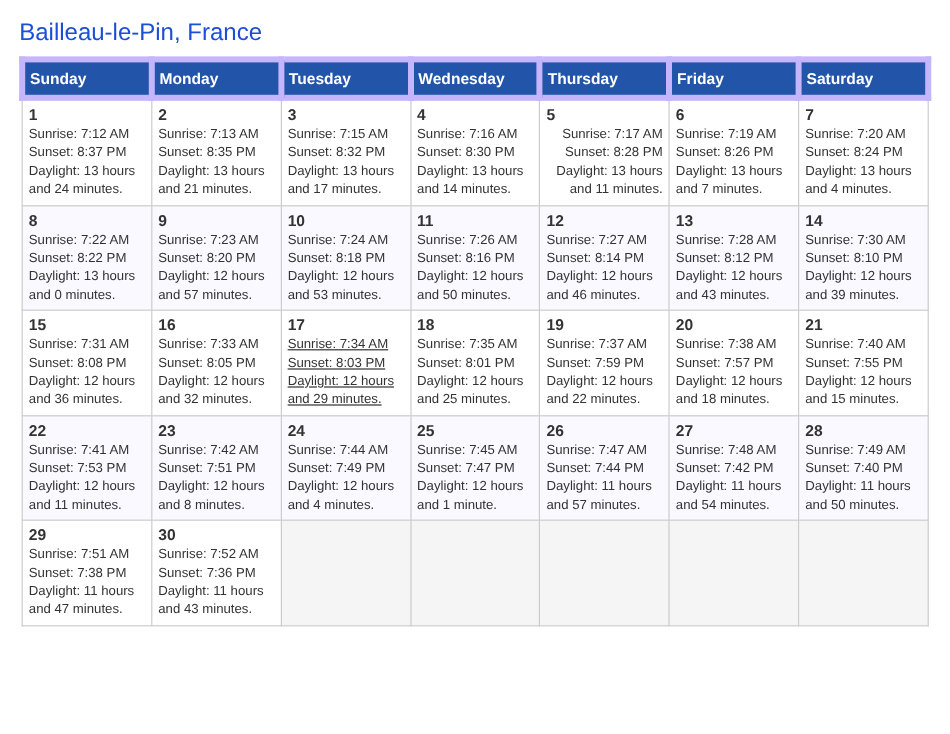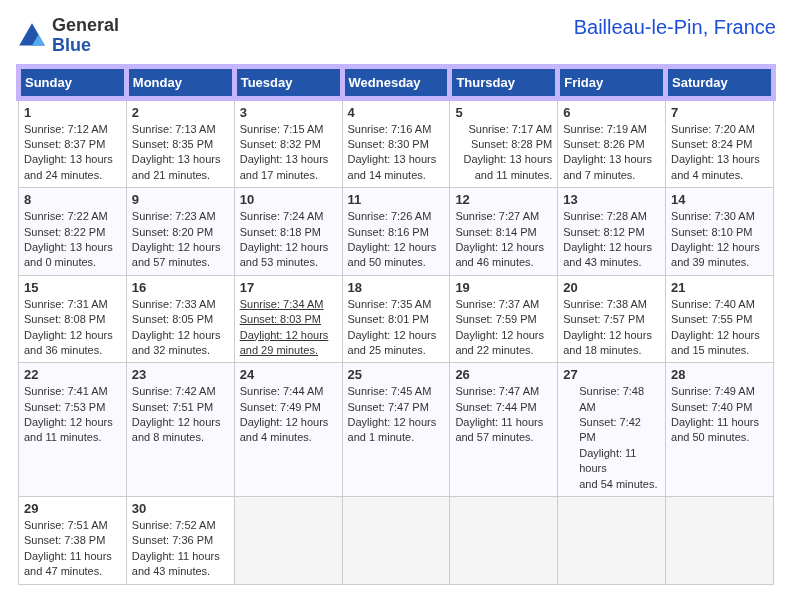--- a/index.html
+++ b/index.html
@@ -79,30 +79,20 @@
       line-height: 1.4;
     }
     tr:nth-child(even) td:not(.empty) {
       background: #f9f9ff;
     }
   </style>
 </head>
 <body>
 
 <div class="header">
-  <div class="logo">
-    <svg class="logo-icon" viewBox="0 0 40 40">
-      <polygon points="20,4 36,32 4,32" fill="#2255aa"></polygon>
-      <polygon points="28,18 36,32 20,32" fill="#55aaee"></polygon>
-    </svg>
-    <div class="logo-text">
-      <span style="font-size:18px;font-weight:bold;color:#333;">General</span>
-      <span style="font-size:18px;font-weight:bold;color:#2255aa;">Blue</span>
-    </div>
-  </div>
   <div class="title-block">
     <div class="subtitle">Bailleau-le-Pin, France</div>
   </div>
 </div>
 
 <table class="calendar">
   <thead>
     <tr>
     <th>Sunday</th>
         <th>Monday</th>
@@ -298,21 +288,21 @@
         </td>
         <td>
           <span class="day-num">26</span>
           <div class="day-info" style="white-space: pre-line;">Sunrise: 7:47 AM
 Sunset: 7:44 PM
 Daylight: 11 hours
 and 57 minutes.</div>
         </td>
         <td>
           <span class="day-num">27</span>
-          <div class="day-info" style="white-space: pre-line; margin-left: 16px;">Sunrise: 7:48 AM
+          <div class="day-info" style="white-space: pre-line;">Sunrise: 7:48 AM
 Sunset: 7:42 PM
 Daylight: 11 hours
 and 54 minutes.</div>
         </td>
         <td>
           <span class="day-num">28</span>
           <div class="day-info" style="white-space: pre-line;">Sunrise: 7:49 AM
 Sunset: 7:40 PM
 Daylight: 11 hours
 and 50 minutes.</div>

